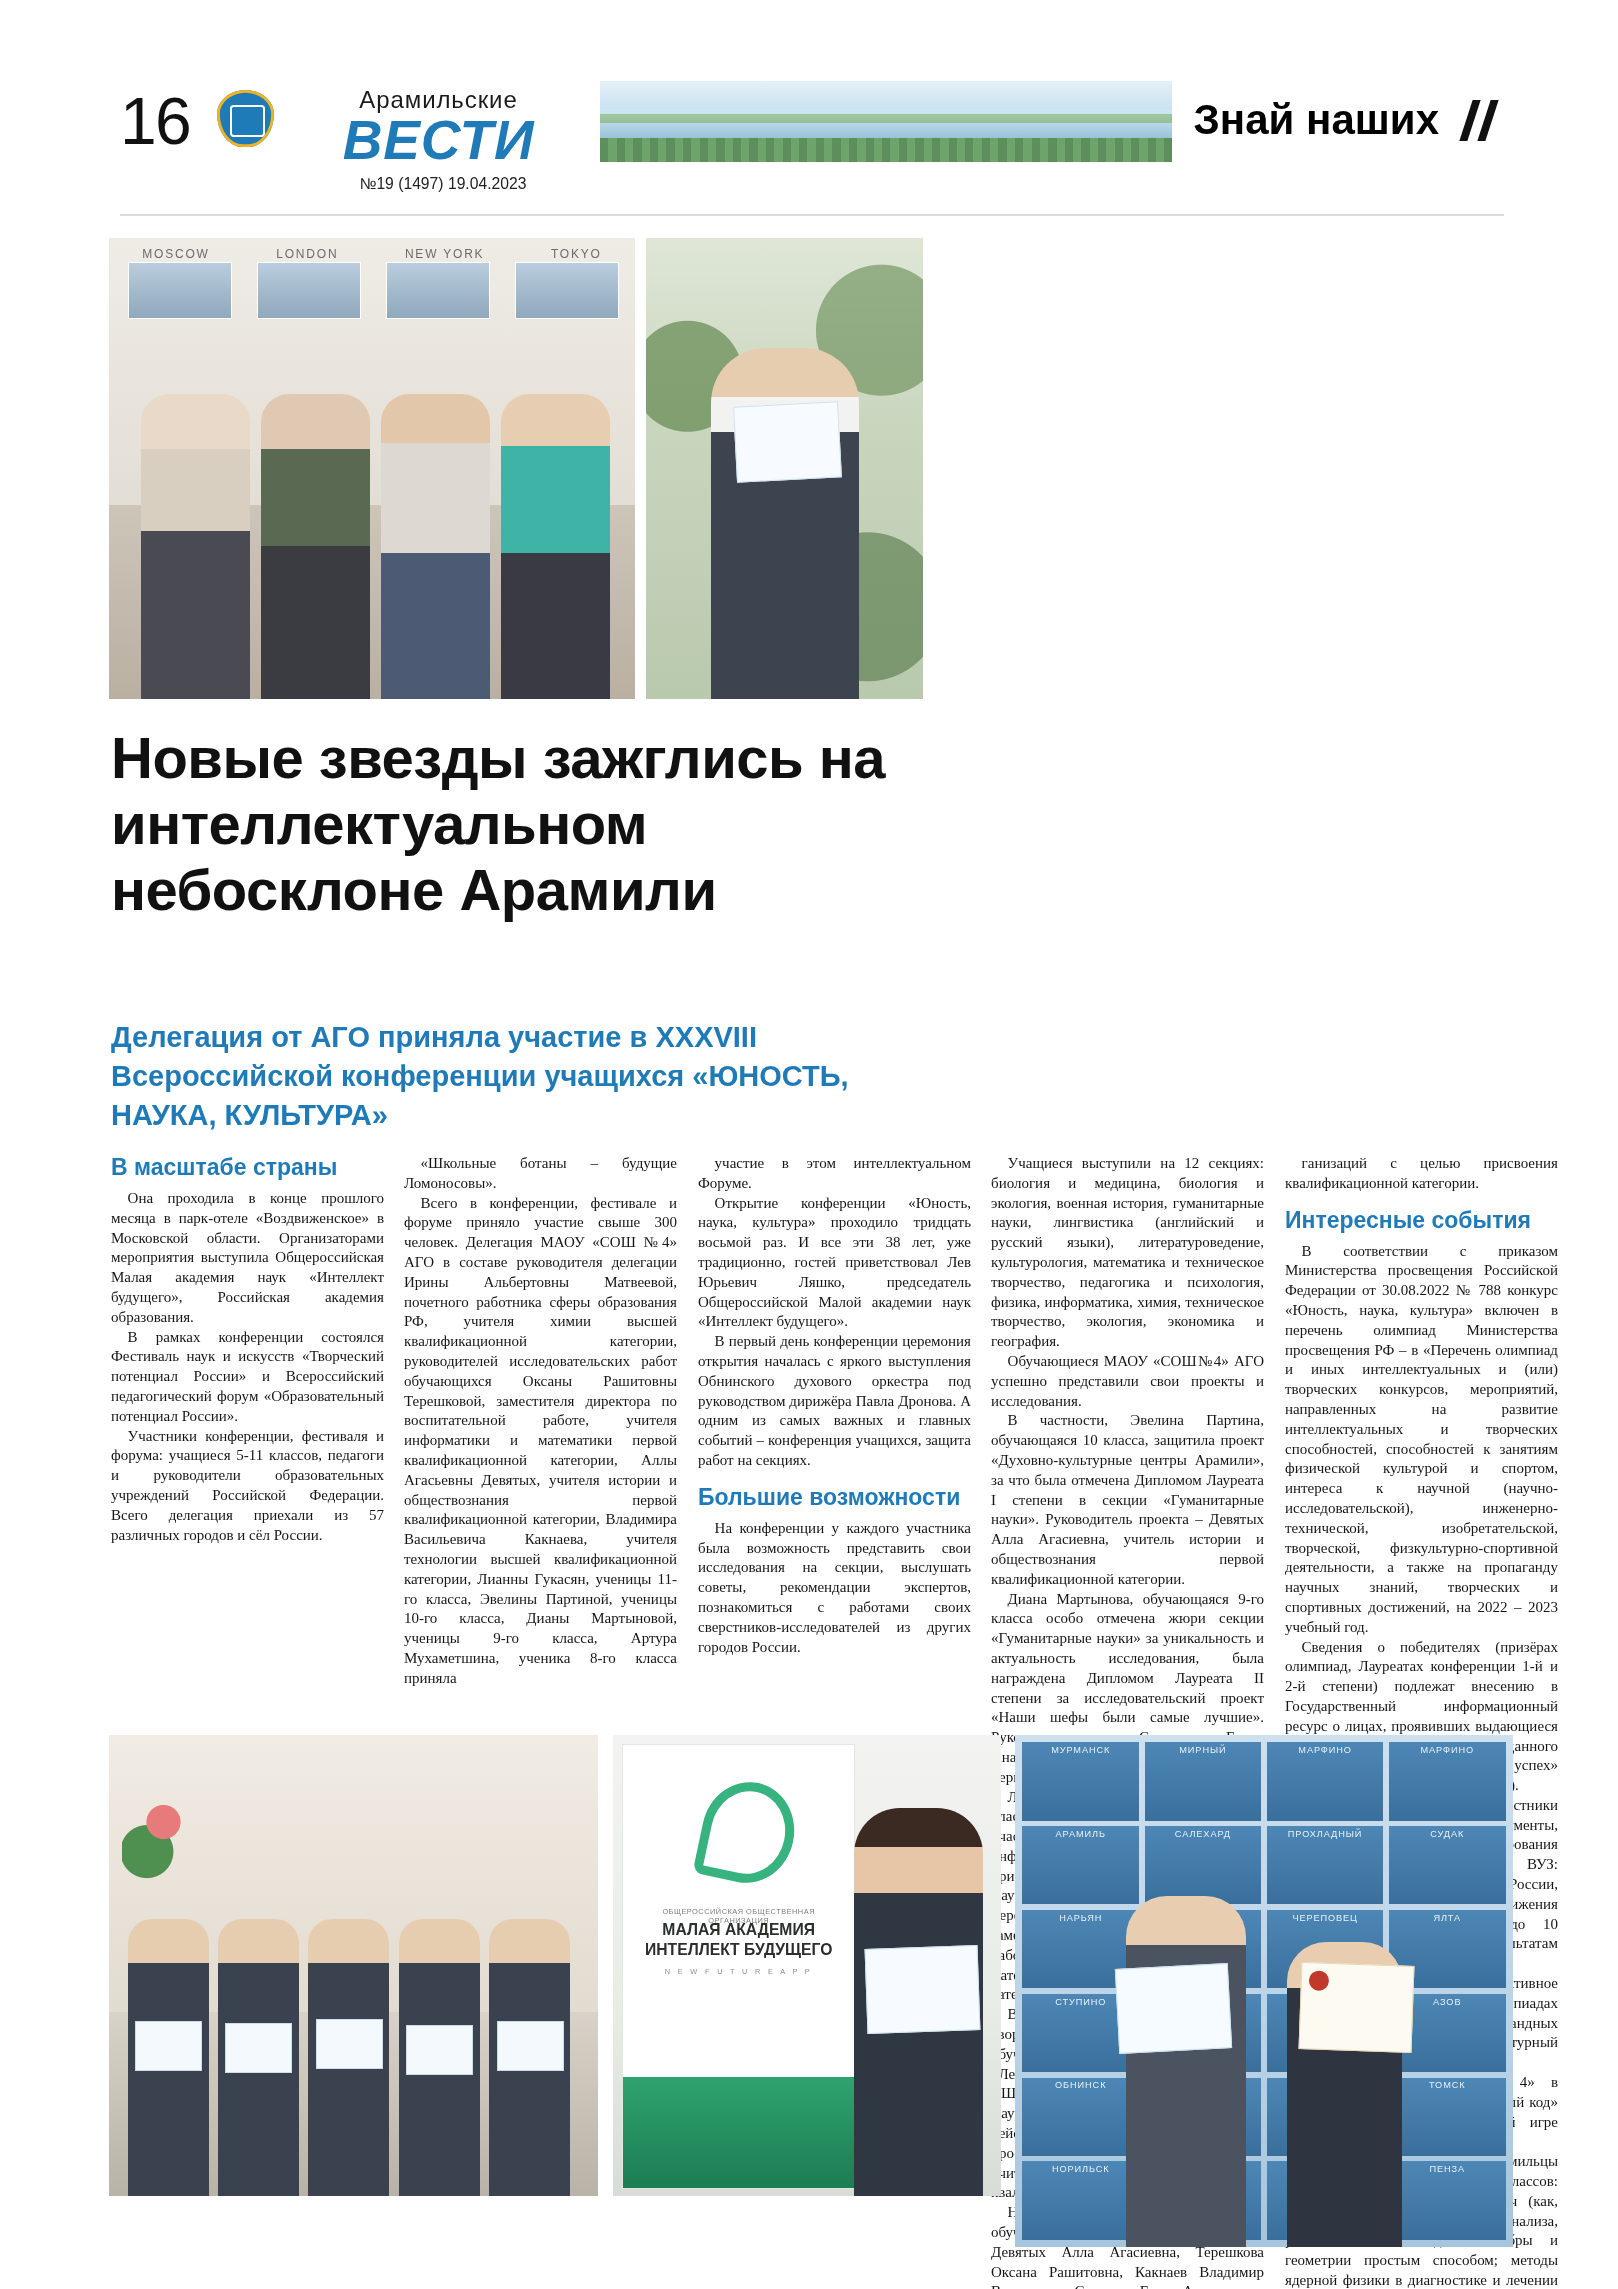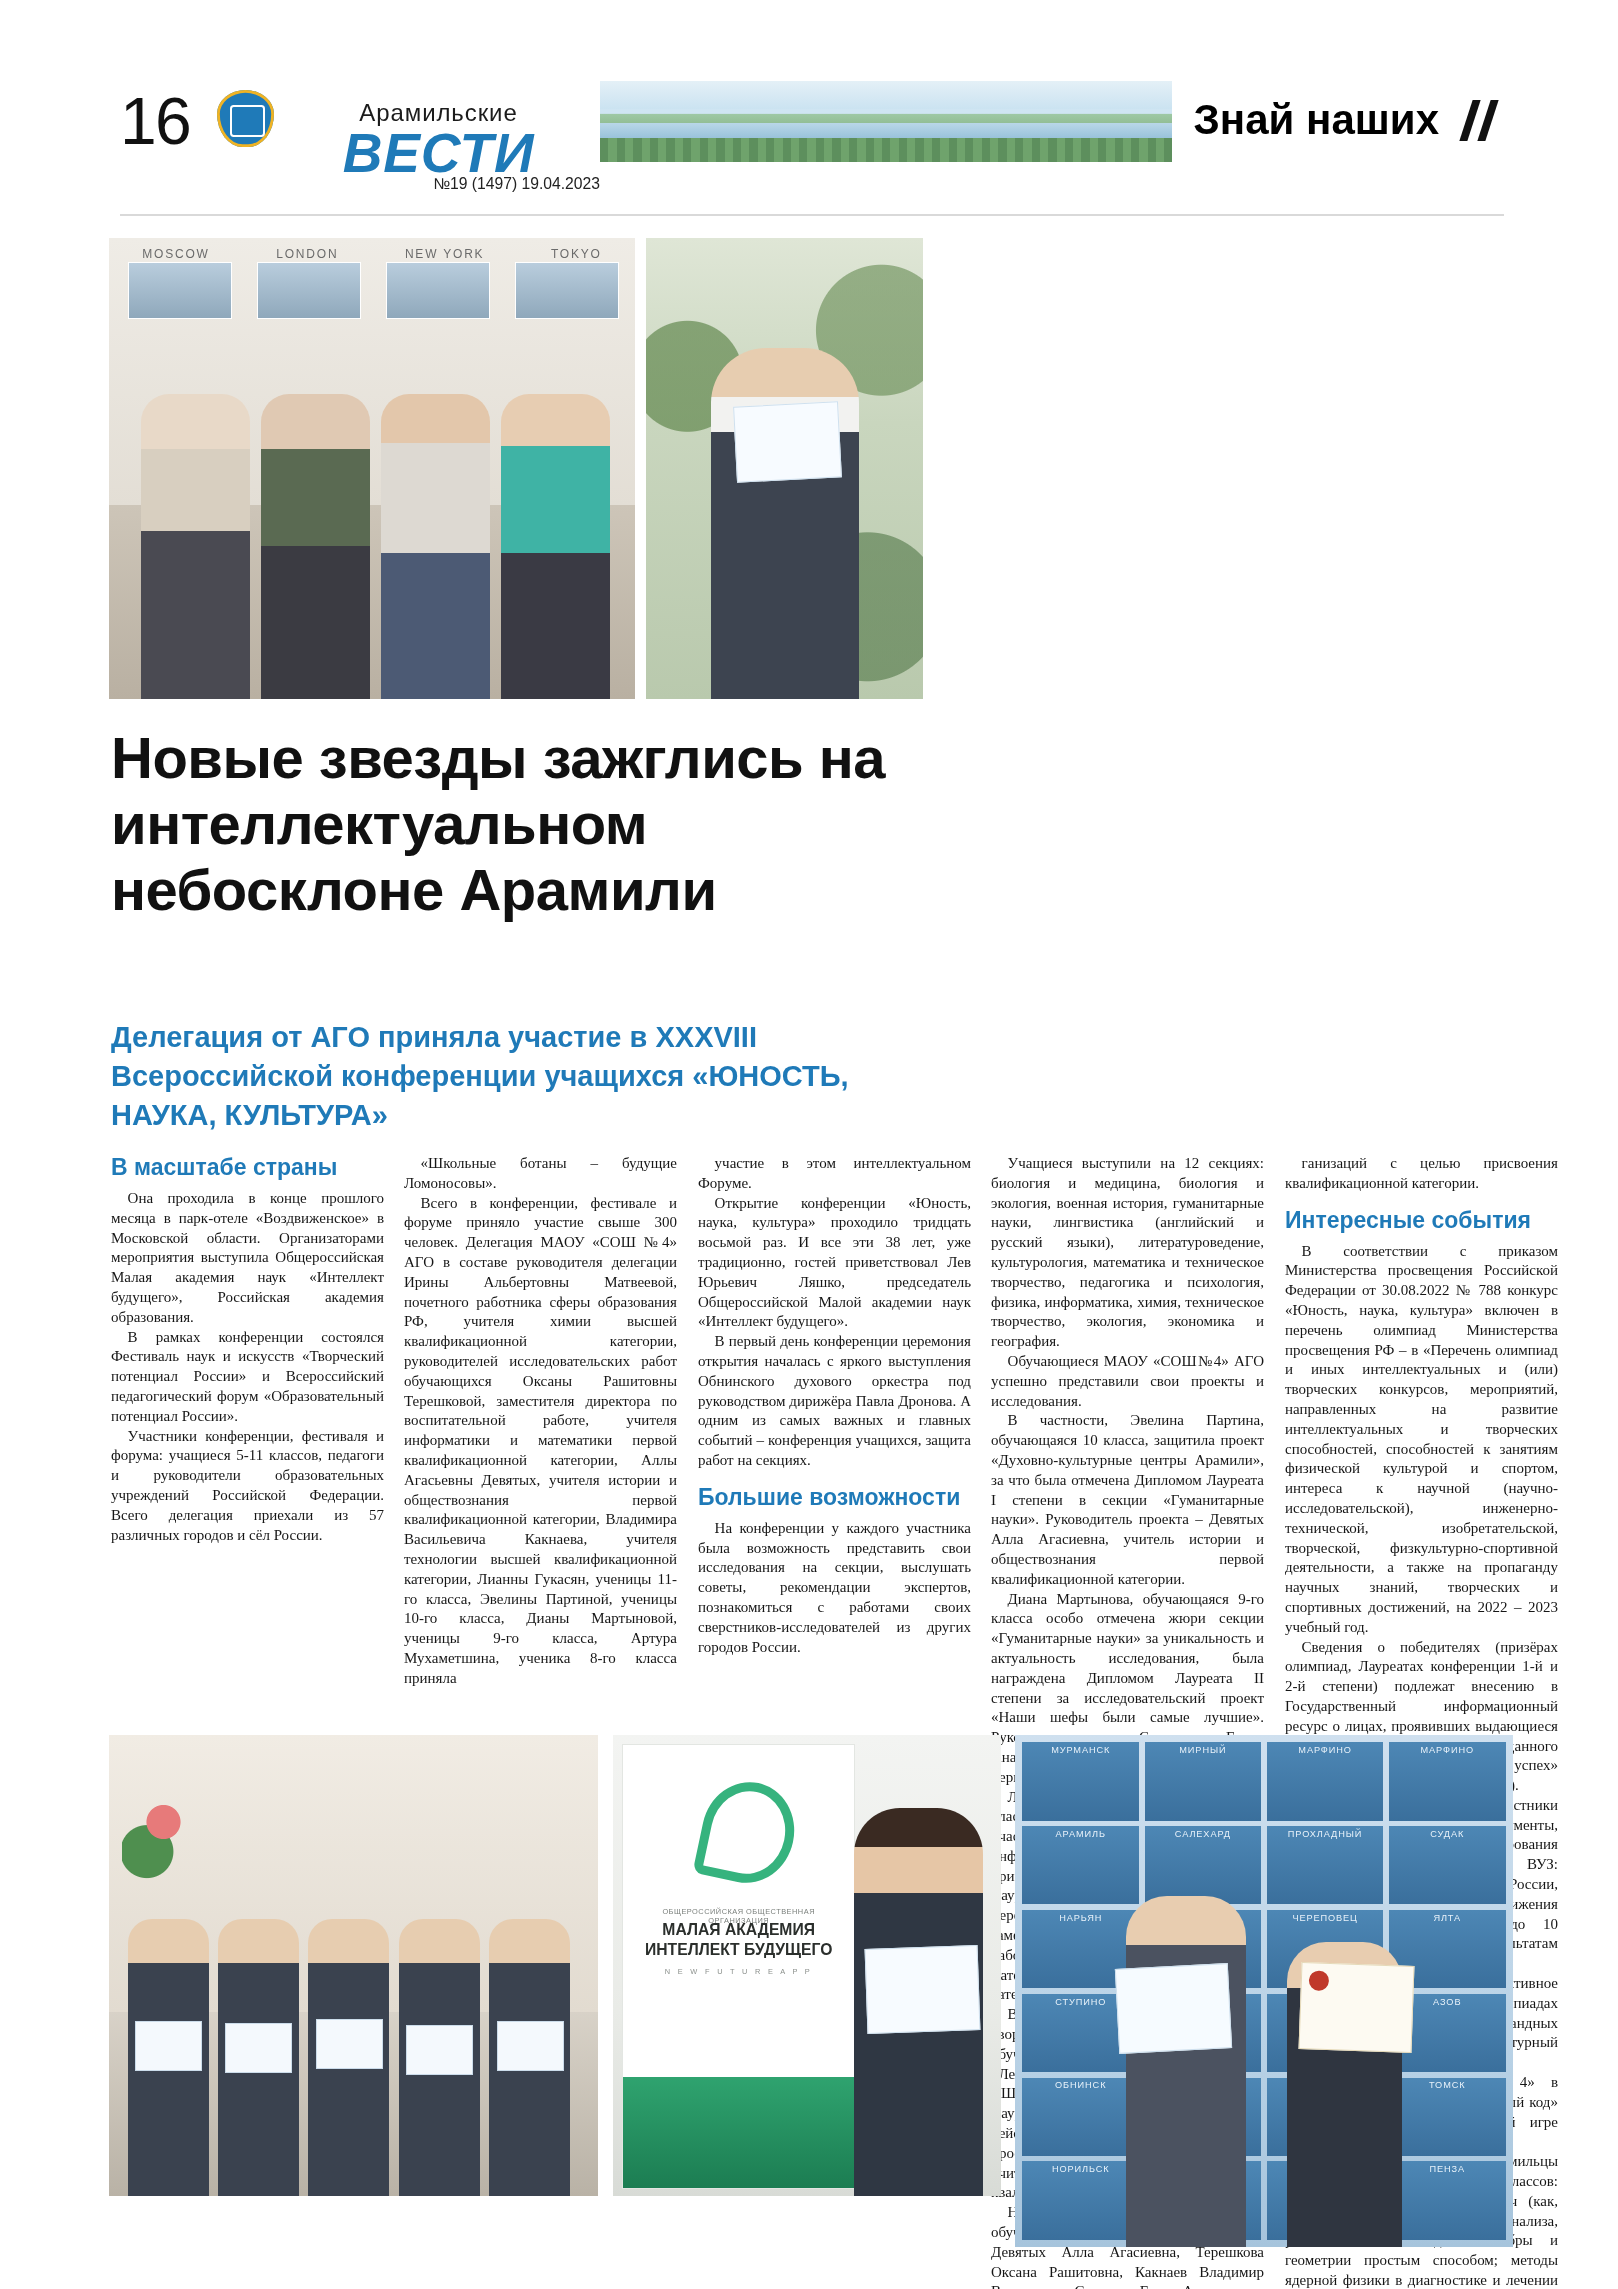--- a/index.html
+++ b/index.html
@@ -64,21 +64,21 @@
     left: 13px;
     top: 14.8px;
     width: 31px;
     height: 28px;
     border: 2.8px solid #ffffff;
     border-radius: 3.7px;
   }
   .brand {
     position: absolute;
     left: 166px;
-    top: 18px;
+    top: 5px;
     width: 305px;
   }
   .brand-top {
     font-family: "Liberation Sans", sans-serif;
     font-size: 24px;
     color: #1b1b1b;
     letter-spacing: 0.9px;
     text-align: center;
   }
   .brand-main {
@@ -89,21 +89,21 @@
     line-height: 0.95;
     color: #1f7ab8;
     text-align: center;
     letter-spacing: 0.9px;
   }
   .issue-line {
     position: absolute;
     left: 166px;
     top: 94px;
     width: 314px;
-    text-align: right;
+    text-align: center;
     font-family: "Liberation Sans", sans-serif;
     font-size: 15.7px;
     color: #222;
   }
   .masthead-photo {
     position: absolute;
     left: 480px;
     top: 0px;
     width: 572px;
     height: 81px;

